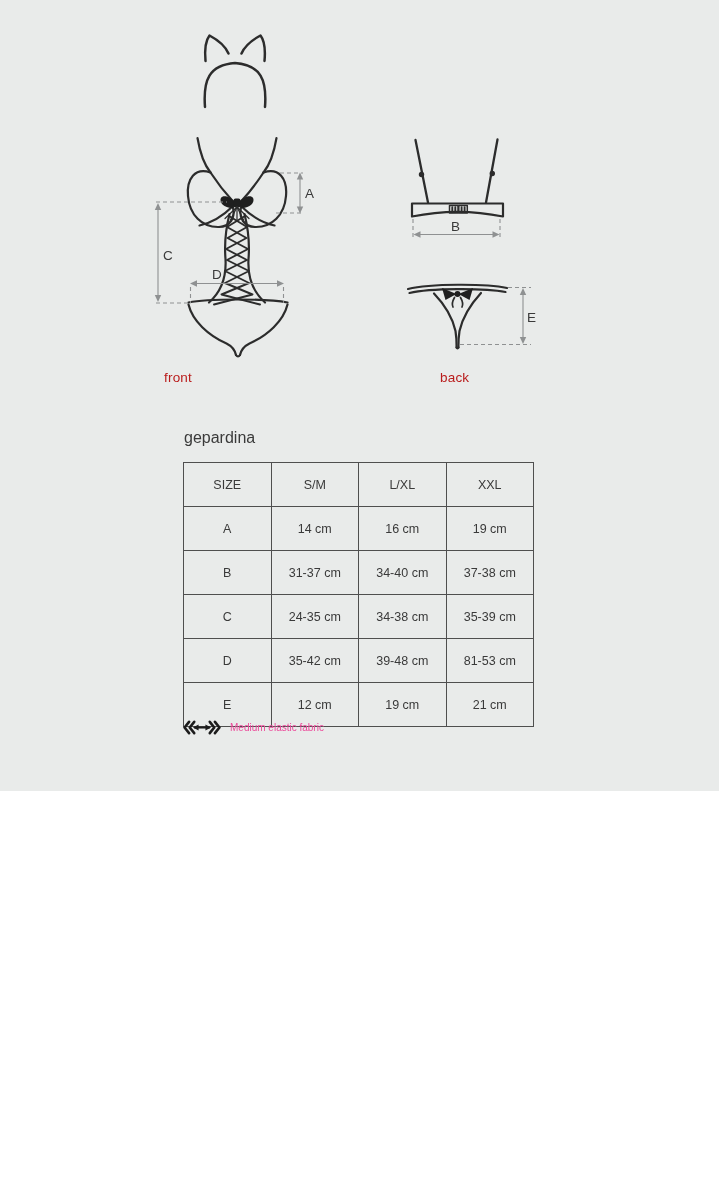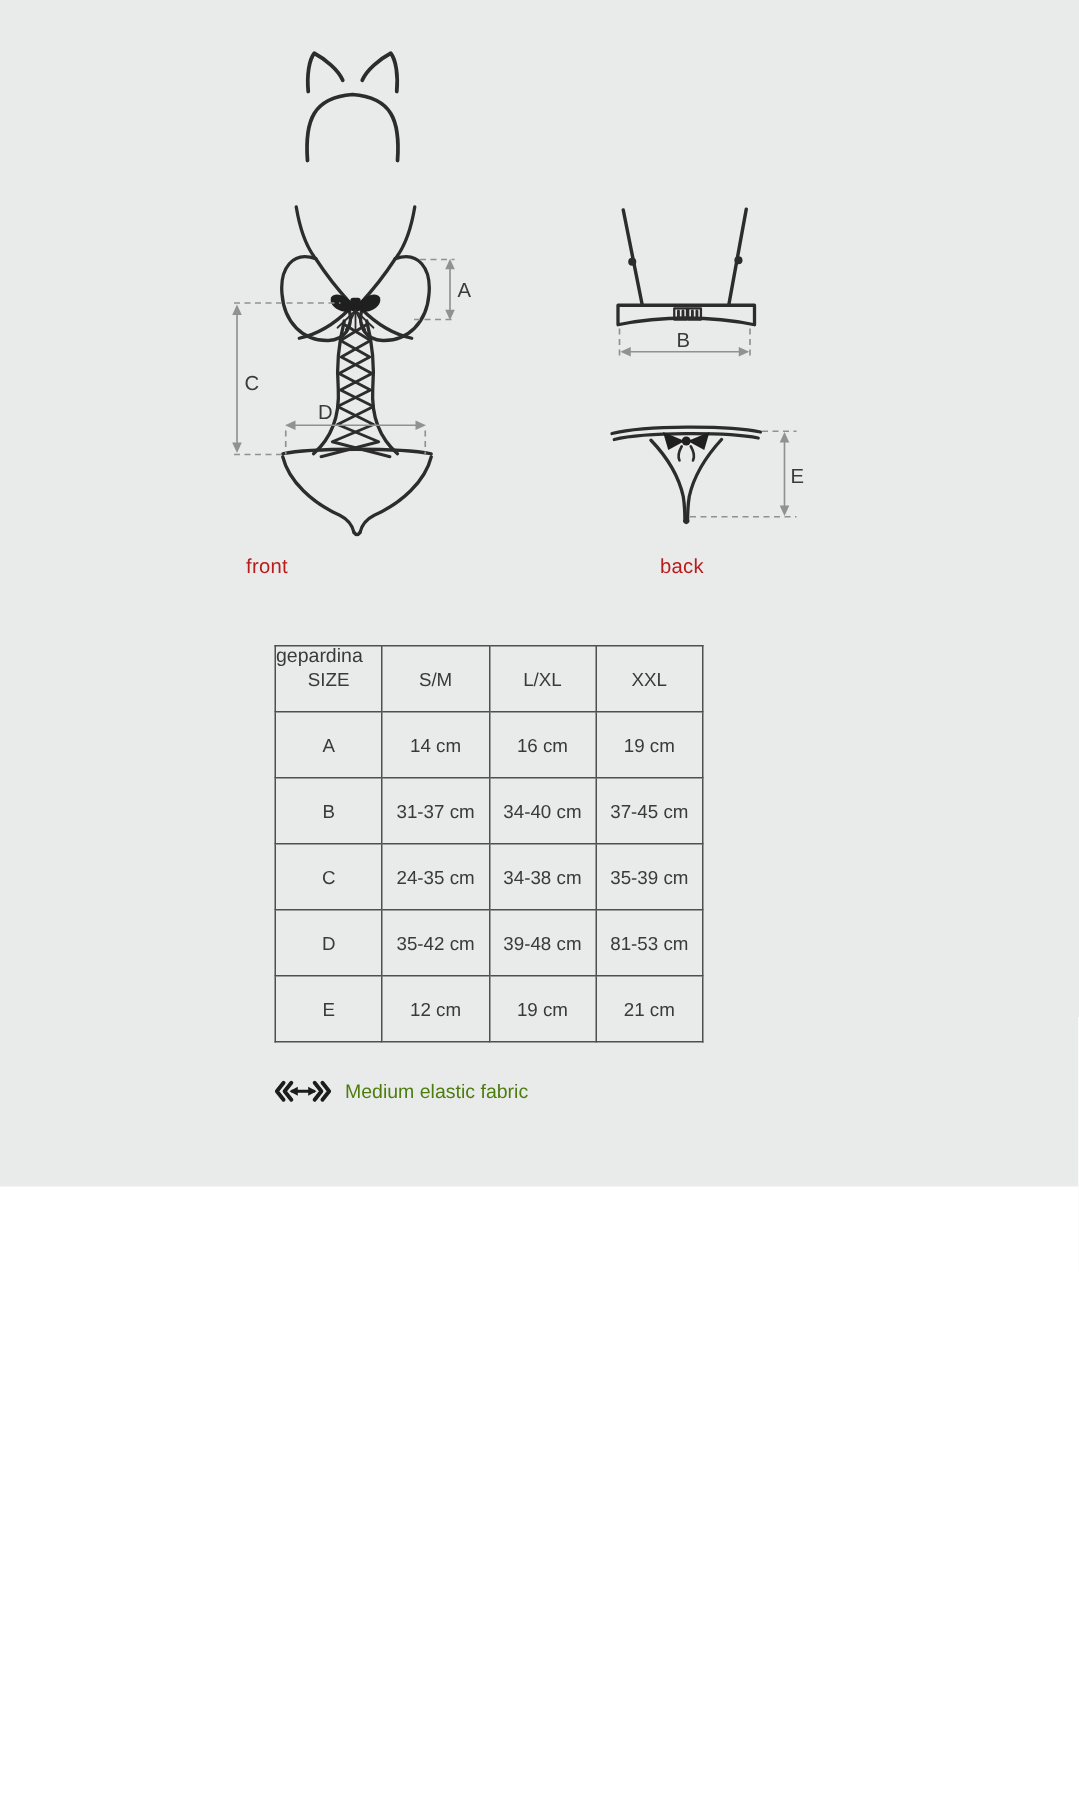--- a/index.html
+++ b/index.html
@@ -5,35 +5,35 @@
   html,body { margin:0; padding:0; background:#ffffff; }
   .stage {
     position:relative; width:719px; height:1200px; background:#ffffff;
     font-family:"Liberation Sans", sans-serif; overflow:hidden;
   }
   .top-bg { position:absolute; left:0; top:0; width:719px; height:791px; background:#e9ebea; }
   .illustration { position:absolute; left:0; top:0; }
   .view-label { position:absolute; font-size:13.5px; color:#b91c1c; letter-spacing:.2px; }
   .view-label.front { left:164px; top:370px; }
   .view-label.back  { left:393px; top:370px;padding-left:47px; }
-  .product-title { position:absolute; left:184px; top:429px; font-size:13px; color:#3a3a3a; }
+  .product-title { position:absolute; left:184px; top:429px; font-size:16px; color:#3a3a3a; }
   table.size-table {
-    position:absolute; left:183px; top:430px; width:286px;
+    position:absolute; left:183px; top:462px; width:351px;
     border-collapse:collapse; table-layout:fixed;
   }
   .size-table th, .size-table td {
     border:1px solid #4f4f4f; height:43px; padding:0;
     text-align:center; vertical-align:middle;
     font-size:12.5px; font-weight:normal; color:#3a3a3a;
     background:transparent;
   }
   .fabric-note {
     position:absolute; left:183px; top:718px; height:18px;
     display:flex; align-items:center; gap:9px;
-    font-size:13px; color:#4d7c0f;
+    font-size:10px; color:#ec4899;
   }
   .dimension-letter { font-size:13.5px; fill:#3a3a3a; font-family:"Liberation Sans", sans-serif; }
 </style>
 </head>
 <body>
 
 <div class="stage">
   <div class="top-bg"></div>
 
   <svg class="illustration" width="719" height="420" viewBox="0 0 719 420">
@@ -169,21 +169,21 @@
       <tr>
         <td>A</td>
         <td>14 cm</td>
         <td>16 cm</td>
         <td>19 cm</td>
       </tr>
       <tr>
         <td>B</td>
         <td>31-37 cm</td>
         <td>34-40 cm</td>
-        <td>37-45 cm</td>
+        <td>37-38 cm</td>
       </tr>
       <tr>
         <td>C</td>
         <td>24-35 cm</td>
         <td>34-38 cm</td>
         <td>35-39 cm</td>
       </tr>
       <tr>
         <td>D</td>
         <td>35-42 cm</td>

